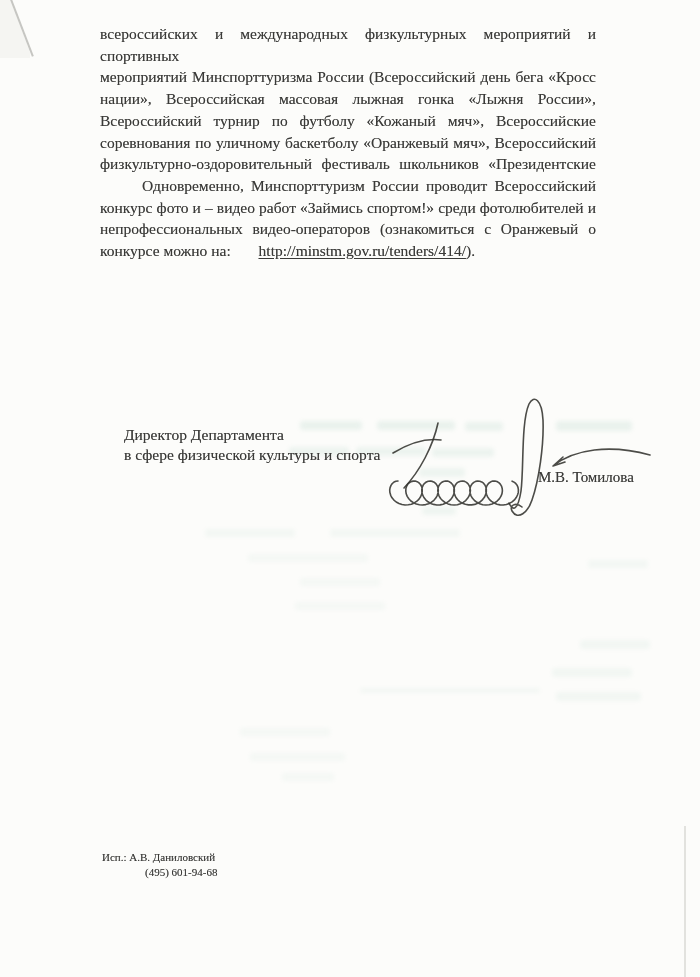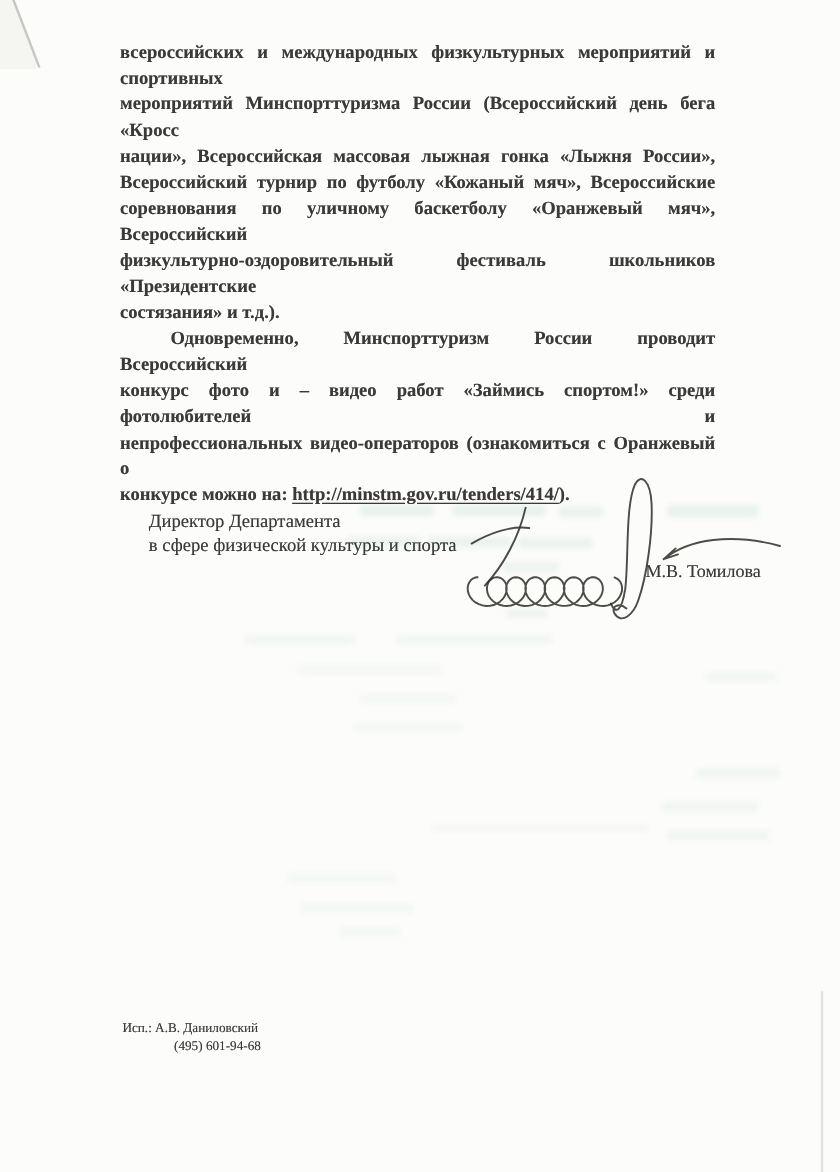--- a/index.html
+++ b/index.html
@@ -25,30 +25,29 @@
   .page-edge{
     position:absolute;left:684px;top:826px;width:1.5px;height:151px;
     background:#e2e2de;
   }
   .bleed{
     position:absolute;background:#7db6a0;border-radius:3px;
     filter:blur(2px);
   }
   
   .body-text{
-    position:absolute;left:100px;top:33px;width:496px;
+    position:absolute;left:100px;top:23px;width:496px;
     font-size:15.5px;line-height:21.7px;
     text-shadow:0 0 .5px rgba(58,58,56,.55);
     z-index:3;
-    font-weight:bold;
   }
   .line{text-align:justify;text-align-last:justify;}
   .line.last{text-align-last:left;}
   .line.indent{text-indent:42px;}
-  .url{text-decoration:underline;text-underline-offset:2px;}
+  .url{text-decoration:underline;text-underline-offset:2px;margin-left:24px;}
   
   .sig-block{
     position:absolute;left:100px;top:425px;
     font-size:15.5px;line-height:20px;
     text-shadow:0 0 .5px rgba(58,58,56,.55);
     z-index:3;
     margin-left:24px;
   }
   .sig-name{
     position:absolute;left:538px;top:469px;
@@ -104,21 +103,20 @@
 
   <div class="body-text">
     <div>
         <div class="line">всероссийских и международных физкультурных мероприятий и спортивных</div>
         <div class="line">мероприятий Минспорттуризма России (Всероссийский день бега «Кросс</div>
         <div class="line">нации», Всероссийская массовая лыжная гонка «Лыжня России»,</div>
         <div class="line">Всероссийский турнир по футболу «Кожаный мяч», Всероссийские</div>
         <div class="line">соревнования по уличному баскетболу «Оранжевый мяч», Всероссийский</div>
         <div class="line">физкультурно-оздоровительный фестиваль школьников «Президентские</div>
       </div>
-    <div class="line last">состязания» и т.д.).</div>
     <div class="line indent">Одновременно, Минспорттуризм России проводит Всероссийский</div>
     <div>
         <div class="line">конкурс фото и – видео работ «Займись спортом!» среди фотолюбителей и</div>
         <div class="line">непрофессиональных видео-операторов (ознакомиться с Оранжевый о</div>
       </div>
     <div class="line last"><span>конкурсе можно на: </span><span class="url">http://minstm.gov.ru/tenders/414/</span><span>).</span></div>
   </div>
 
   <div class="sig-block">
       <div>Директор Департамента</div>

